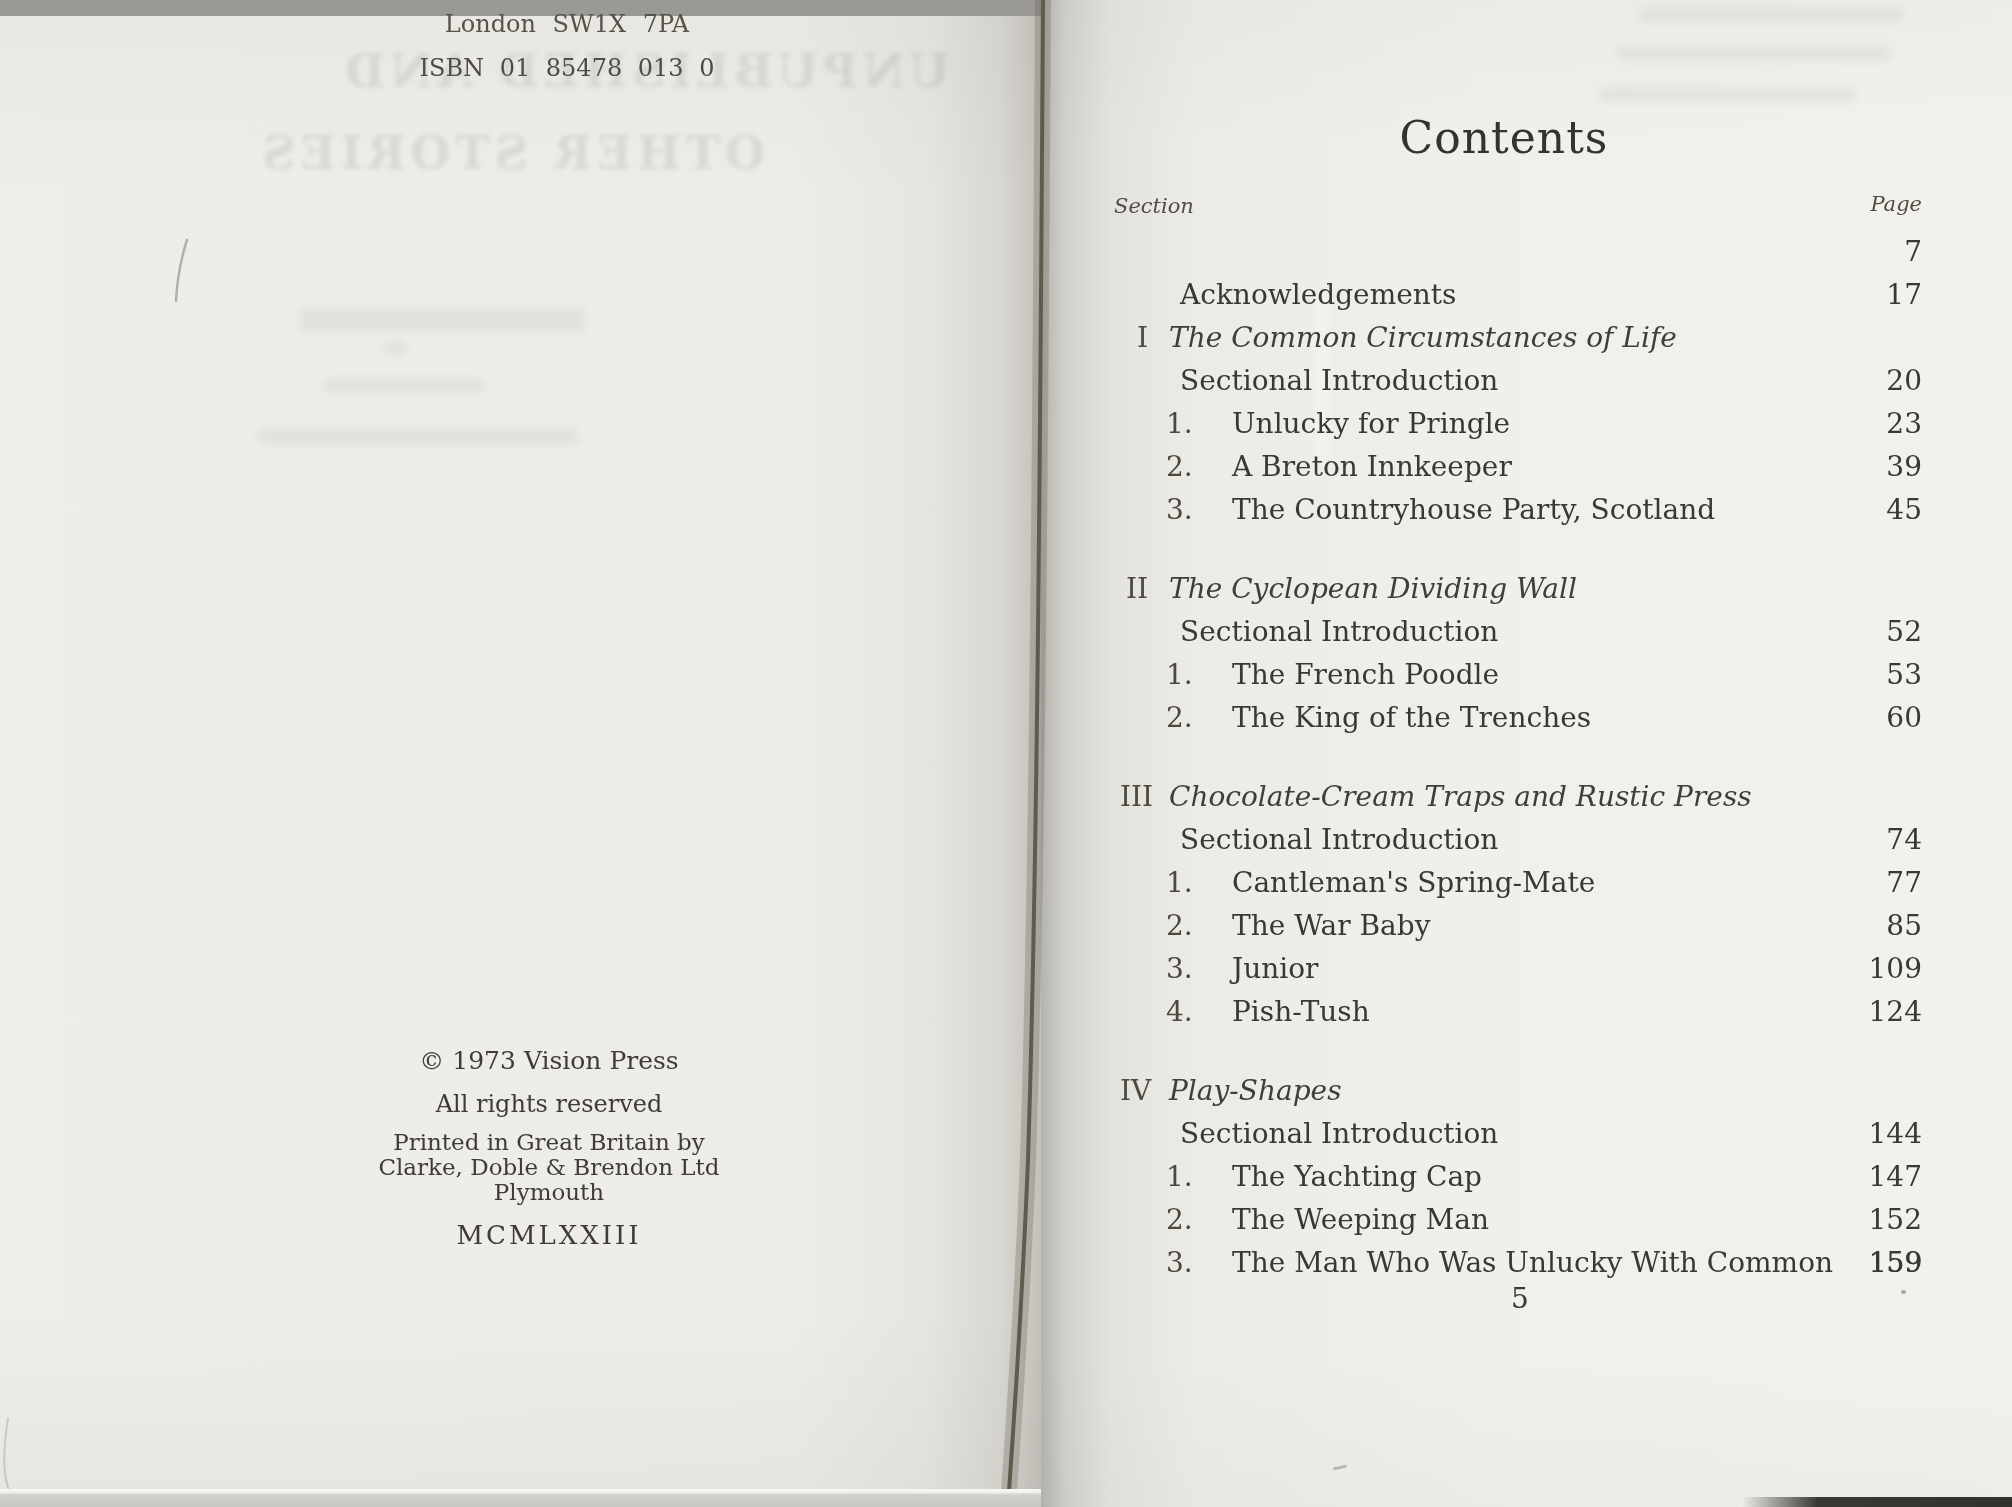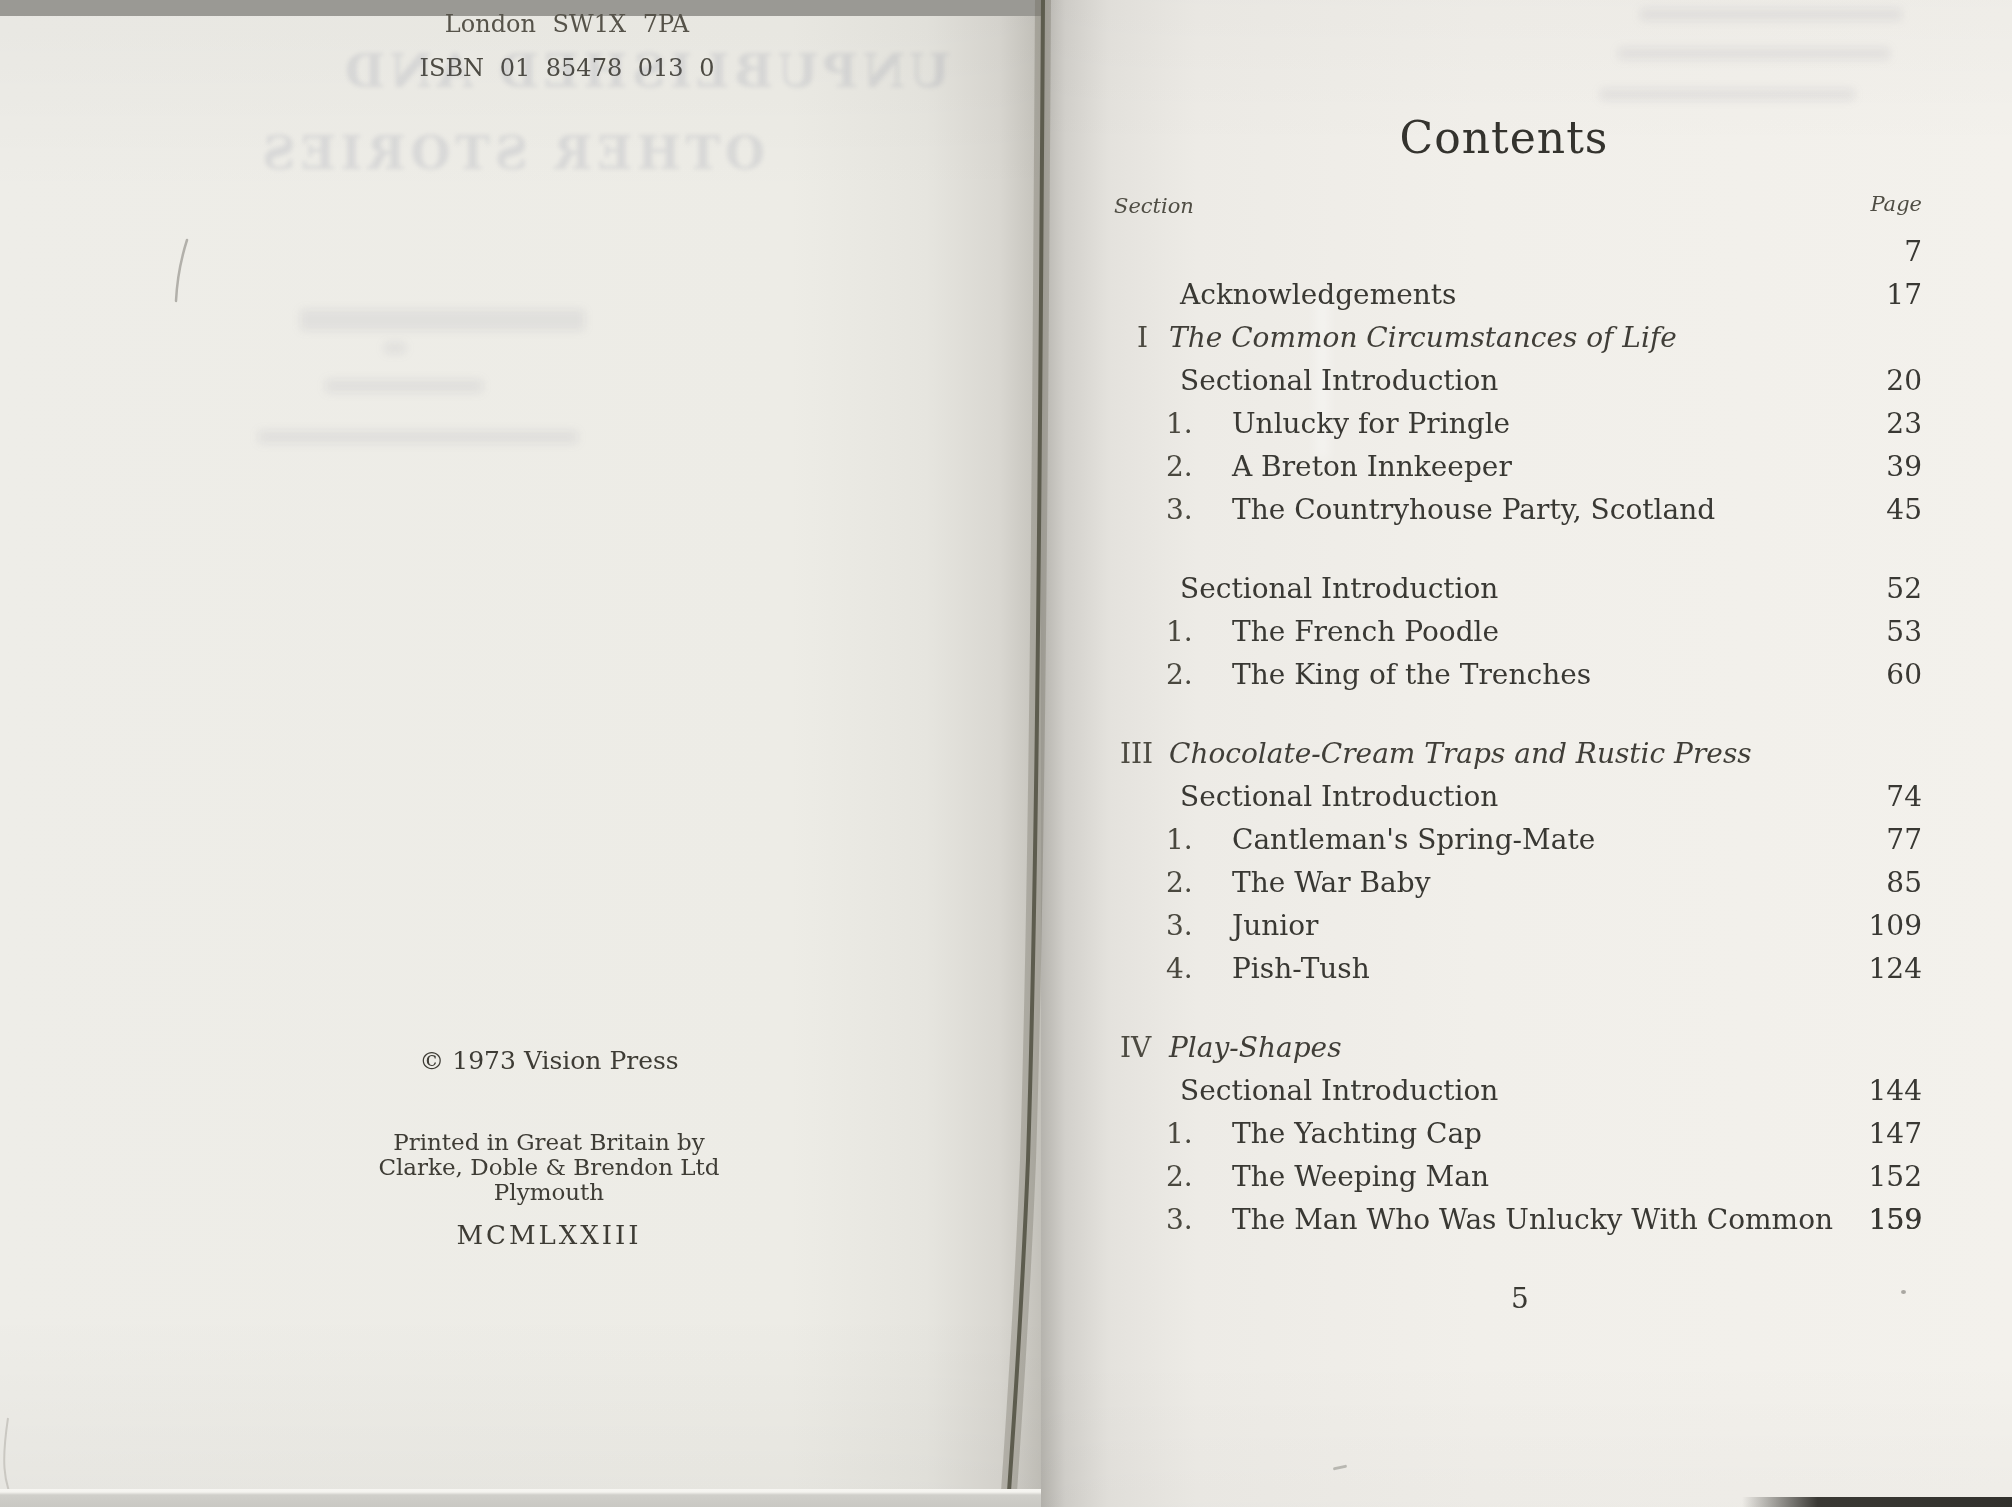--- a/index.html
+++ b/index.html
@@ -93,20 +93,21 @@
     <div class="gbar" style="left:384px;top:326px;width:22px;height:12px;"></div>
     <div class="gbar" style="left:325px;top:363px;width:158px;height:14px;"></div>
     <div class="gbar" style="left:258px;top:414px;width:320px;height:14px;"></div>
 
     <svg class="mark-svg" width="1041" height="1507">
       <path d="M187,224 C180,246 177,264 176,285" stroke="#b2b0aa" stroke-width="2.5" fill="none" stroke-linecap="round"></path>
       <path d="M8,1402 C2,1442 2,1466 16,1491" stroke="#cac8c2" stroke-width="2" fill="none"></path>
     </svg>
 
     <div class="imprint imp-copy">© 1973 Vision Press</div>
+    <div class="imprint imp-rights">All rights reserved</div>
     <div class="imprint imp-printed">
       <div>Printed in Great Britain by</div>
       <div>Clarke, Doble &amp; Brendon Ltd</div>
       <div>Plymouth</div>
     </div>
     <div class="imprint imp-roman">MCMLXXIII</div>
   </div>
 
   <div class="right-page"></div>
 
@@ -152,20 +153,24 @@
         <span class="pg">39</span>
       </div>
       <div class="row item">
         <span class="no">3.</span>
         <span class="lbl">The Countryhouse Party, Scotland</span>
         <span class="pg">45</span>
       </div>
     </div>
 
     <div class="sec">
+      <div class="sec-title">
+        <span class="numeral">II</span>
+        <span class="st">The Cyclopean Dividing Wall</span>
+      </div>
       <div class="row si soft">
         <span class="lbl">Sectional Introduction</span>
         <span class="pg">52</span>
       </div>
       <div class="row item">
         <span class="no">1.</span>
         <span class="lbl">The French Poodle</span>
         <span class="pg">53</span>
       </div>
       <div class="row item">

